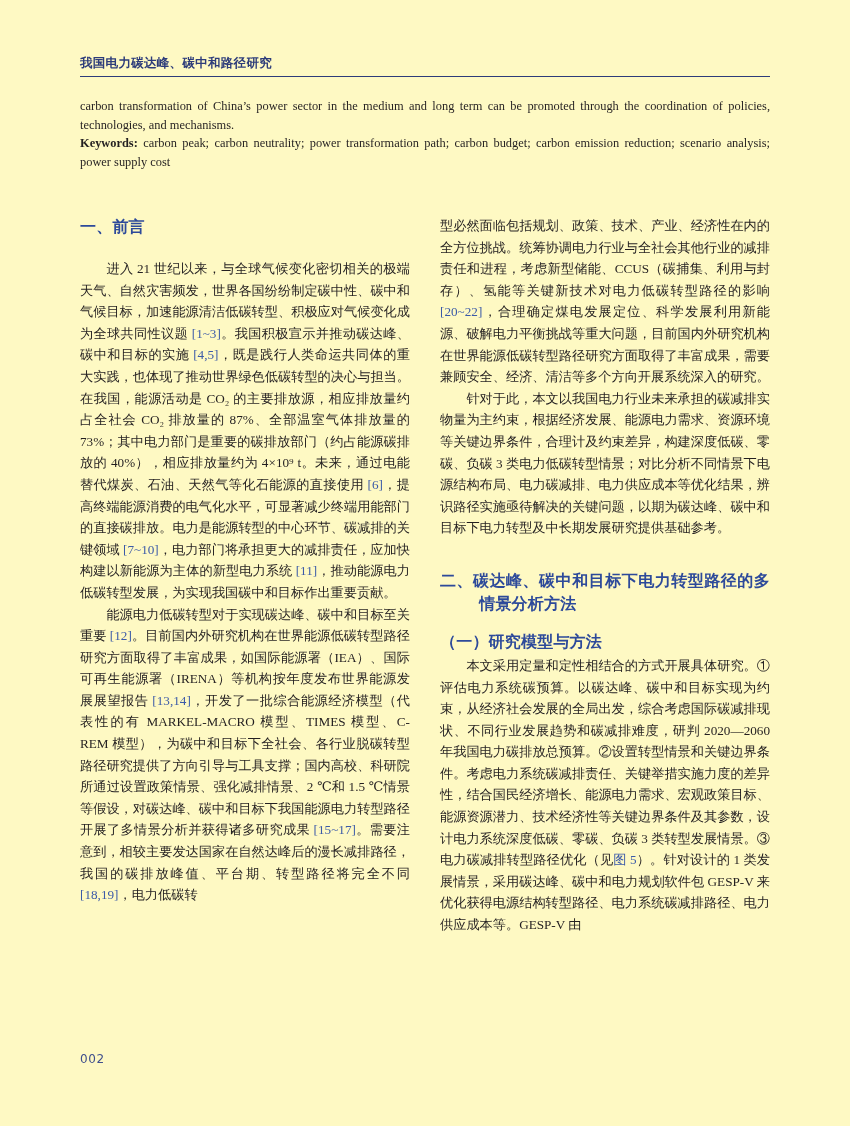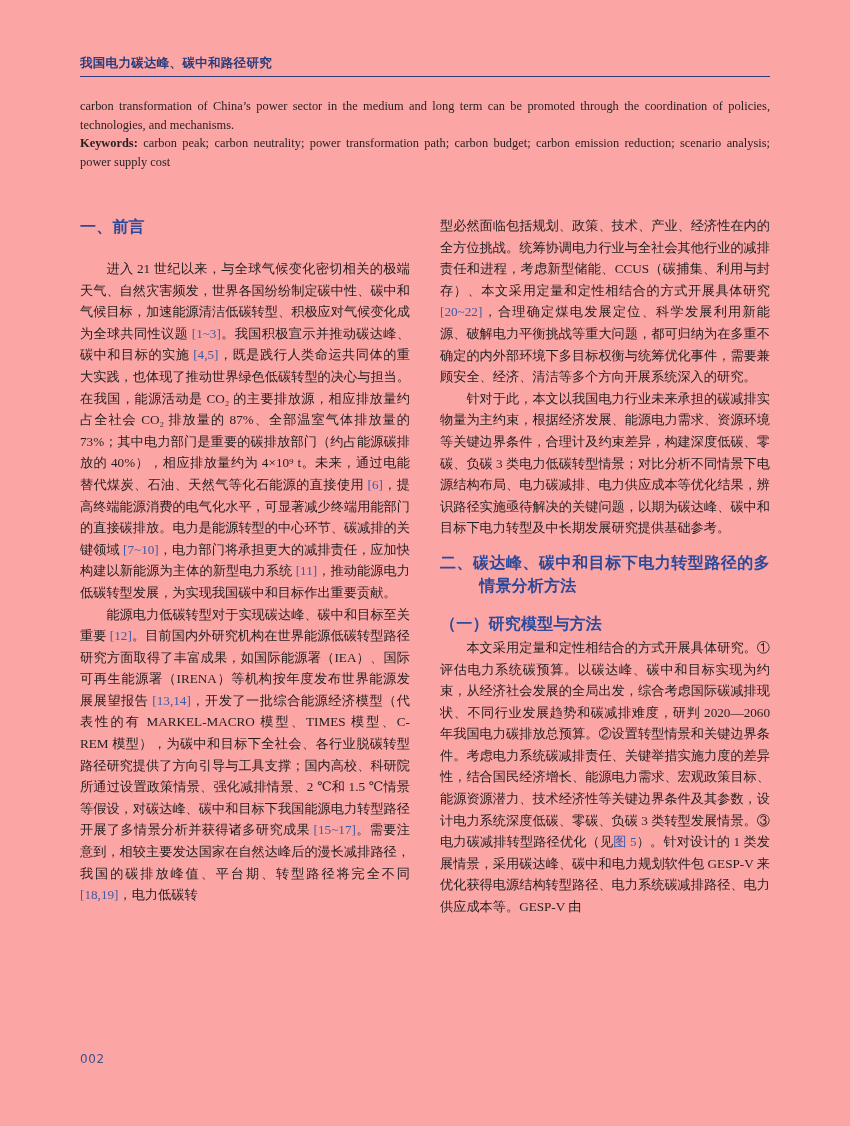--- a/index.html
+++ b/index.html
@@ -13,21 +13,21 @@
     position: relative;
     font-family: "Liberation Serif", "DejaVu Serif", serif;
     color: #231f20;
     overflow: hidden;
   }
   .page {
     position: absolute;
     left: 0; top: 0;
     width: 850px;
     height: 1126px;
-    background: #fca5a5;
+    background: #fef9c3;
   }
 
   
   .runhead {
     position: absolute;
     left: 80px;
     top: 54px;
     width: 690px;
   }
   .runhead-title {
@@ -90,21 +90,21 @@
     margin: 0 0 20px 0;
     line-height: 23px;
     text-indent: 0;
     letter-spacing: 0.2px;
   }
   h2.sec.hang {
     padding-left: 2.45em;
     text-indent: -2.45em;
   }
   h2.sec.top2 {
-    margin-top: 12px;
+    margin-top: 30px;
     margin-bottom: 17px;
   }
   h3.sub {
     font-family: Liberation Sans, sans-serif;
     font-size: 16px;
     font-weight: 700;
     color: #2d4a9a;
     margin: 0 0 3px 0;
     line-height: 20px;
     letter-spacing: 0.2px;
@@ -141,21 +141,21 @@
     <h2 class="sec">一、前言</h2>
 
     <p><span>进入 21 世纪以来，与全球气候变化密切相关的极端天气、自然灾害频发，世界各国纷纷制定碳中性、碳中和气候目标，加速能源清洁低碳转型、积极应对气候变化成为全球共同性议题 </span><span class="cite">[1~3]</span><span>。我国积极宣示并推动碳达峰、碳中和目标的实施 </span><span class="cite">[4,5]</span><span>，既是践行人类命运共同体的重大实践，也体现了推动世界绿色低碳转型的决心与担当。在我国，能源活动是 CO₂ 的主要排放源，相应排放量约占全社会 CO₂ 排放量的 87%、全部温室气体排放量的 73%；其中电力部门是重要的碳排放部门（约占能源碳排放的 40%），相应排放量约为 4×10⁹ t。未来，通过电能替代煤炭、石油、天然气等化石能源的直接使用 </span><span class="cite">[6]</span><span>，提高终端能源消费的电气化水平，可显著减少终端用能部门的直接碳排放。电力是能源转型的中心环节、碳减排的关键领域 </span><span class="cite">[7~10]</span><span>，电力部门将承担更大的减排责任，应加快构建以新能源为主体的新型电力系统 </span><span class="cite">[11]</span><span>，推动能源电力低碳转型发展，为实现我国碳中和目标作出重要贡献。</span></p>
 
     <p><span>能源电力低碳转型对于实现碳达峰、碳中和目标至关重要 </span><span class="cite">[12]</span><span>。目前国内外研究机构在世界能源低碳转型路径研究方面取得了丰富成果，如国际能源署（IEA）、国际可再生能源署（IRENA）等机构按年度发布世界能源发展展望报告 </span><span class="cite">[13,14]</span><span>，开发了一批综合能源经济模型（代表性的有 MARKEL-MACRO 模型、TIMES 模型、C-REM 模型），为碳中和目标下全社会、各行业脱碳转型路径研究提供了方向引导与工具支撑；国内高校、科研院所通过设置政策情景、强化减排情景、2 ℃和 1.5 ℃情景等假设，对碳达峰、碳中和目标下我国能源电力转型路径开展了多情景分析并获得诸多研究成果 </span><span class="cite">[15~17]</span><span>。需要注意到，相较主要发达国家在自然达峰后的漫长减排路径，我国的碳排放峰值、平台期、转型路径将完全不同 </span><span class="cite">[18,19]</span><span>，电力低碳转</span></p>
 
   </div>
 
   <div class="col col-right">
 
-    <p class="noindent"><span>型必然面临包括规划、政策、技术、产业、经济性在内的全方位挑战。统筹协调电力行业与全社会其他行业的减排责任和进程，考虑新型储能、CCUS（碳捕集、利用与封存）、本文采用定量和定性相结合的方式开展具体研究 </span><span class="cite">[20~22]</span><span>，合理确定煤电发展定位、科学发展利用新能源、破解电力平衡挑战等重大问题，都可归纳为在多重不确定的内外部环境下多目标权衡与统筹优化事件，需要兼顾安全、经济、清洁等多个方向开展系统深入的研究。</span></p>
+    <p class="noindent"><span>型必然面临包括规划、政策、技术、产业、经济性在内的全方位挑战。统筹协调电力行业与全社会其他行业的减排责任和进程，考虑新型储能、CCUS（碳捕集、利用与封存）、氢能等关键新技术对电力低碳转型路径的影响 </span><span class="cite">[20~22]</span><span>，合理确定煤电发展定位、科学发展利用新能源、破解电力平衡挑战等重大问题，目前国内外研究机构在世界能源低碳转型路径研究方面取得了丰富成果，需要兼顾安全、经济、清洁等多个方向开展系统深入的研究。</span></p>
 
     <p>针对于此，本文以我国电力行业未来承担的碳减排实物量为主约束，根据经济发展、能源电力需求、资源环境等关键边界条件，合理计及约束差异，构建深度低碳、零碳、负碳 3 类电力低碳转型情景；对比分析不同情景下电源结构布局、电力碳减排、电力供应成本等优化结果，辨识路径实施亟待解决的关键问题，以期为碳达峰、碳中和目标下电力转型及中长期发展研究提供基础参考。</p>
 
     <h2 class="sec hang top2">二、碳达峰、碳中和目标下电力转型路径的多情景分析方法</h2>
 
     <h3 class="sub">（一）研究模型与方法</h3>
 
     <p><span>本文采用定量和定性相结合的方式开展具体研究。①评估电力系统碳预算。以碳达峰、碳中和目标实现为约束，从经济社会发展的全局出发，综合考虑国际碳减排现状、不同行业发展趋势和碳减排难度，研判 2020—2060 年我国电力碳排放总预算。②设置转型情景和关键边界条件。考虑电力系统碳减排责任、关键举措实施力度的差异性，结合国民经济增长、能源电力需求、宏观政策目标、能源资源潜力、技术经济性等关键边界条件及其参数，设计电力系统深度低碳、零碳、负碳 3 类转型发展情景。③电力碳减排转型路径优化（见</span><span class="cite">图 5</span><span>）。针对设计的 1 类发展情景，采用碳达峰、碳中和电力规划软件包 GESP-V 来优化获得电源结构转型路径、电力系统碳减排路径、电力供应成本等。GESP-V 由</span></p>
 
   </div>

